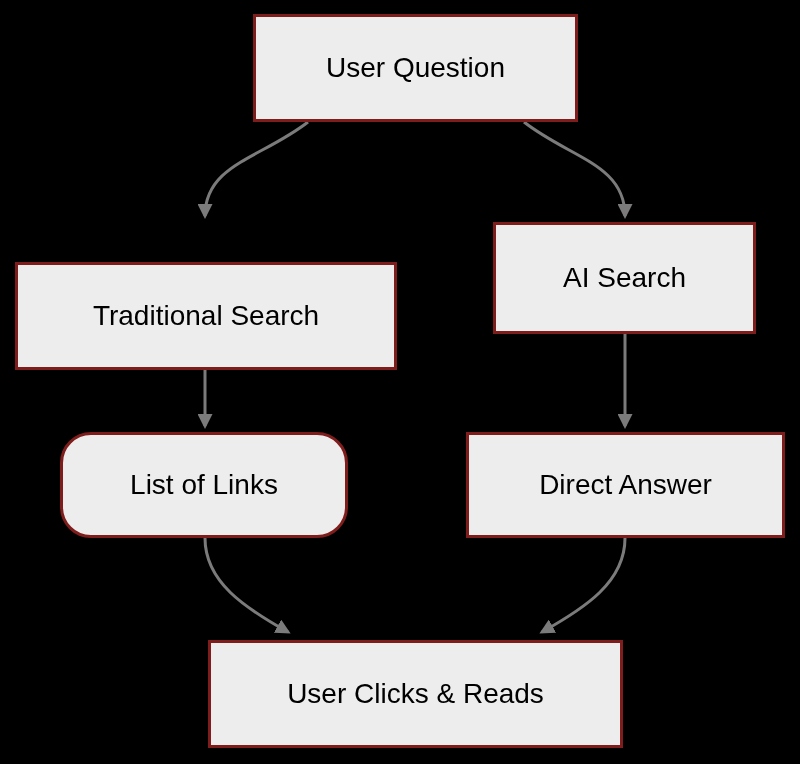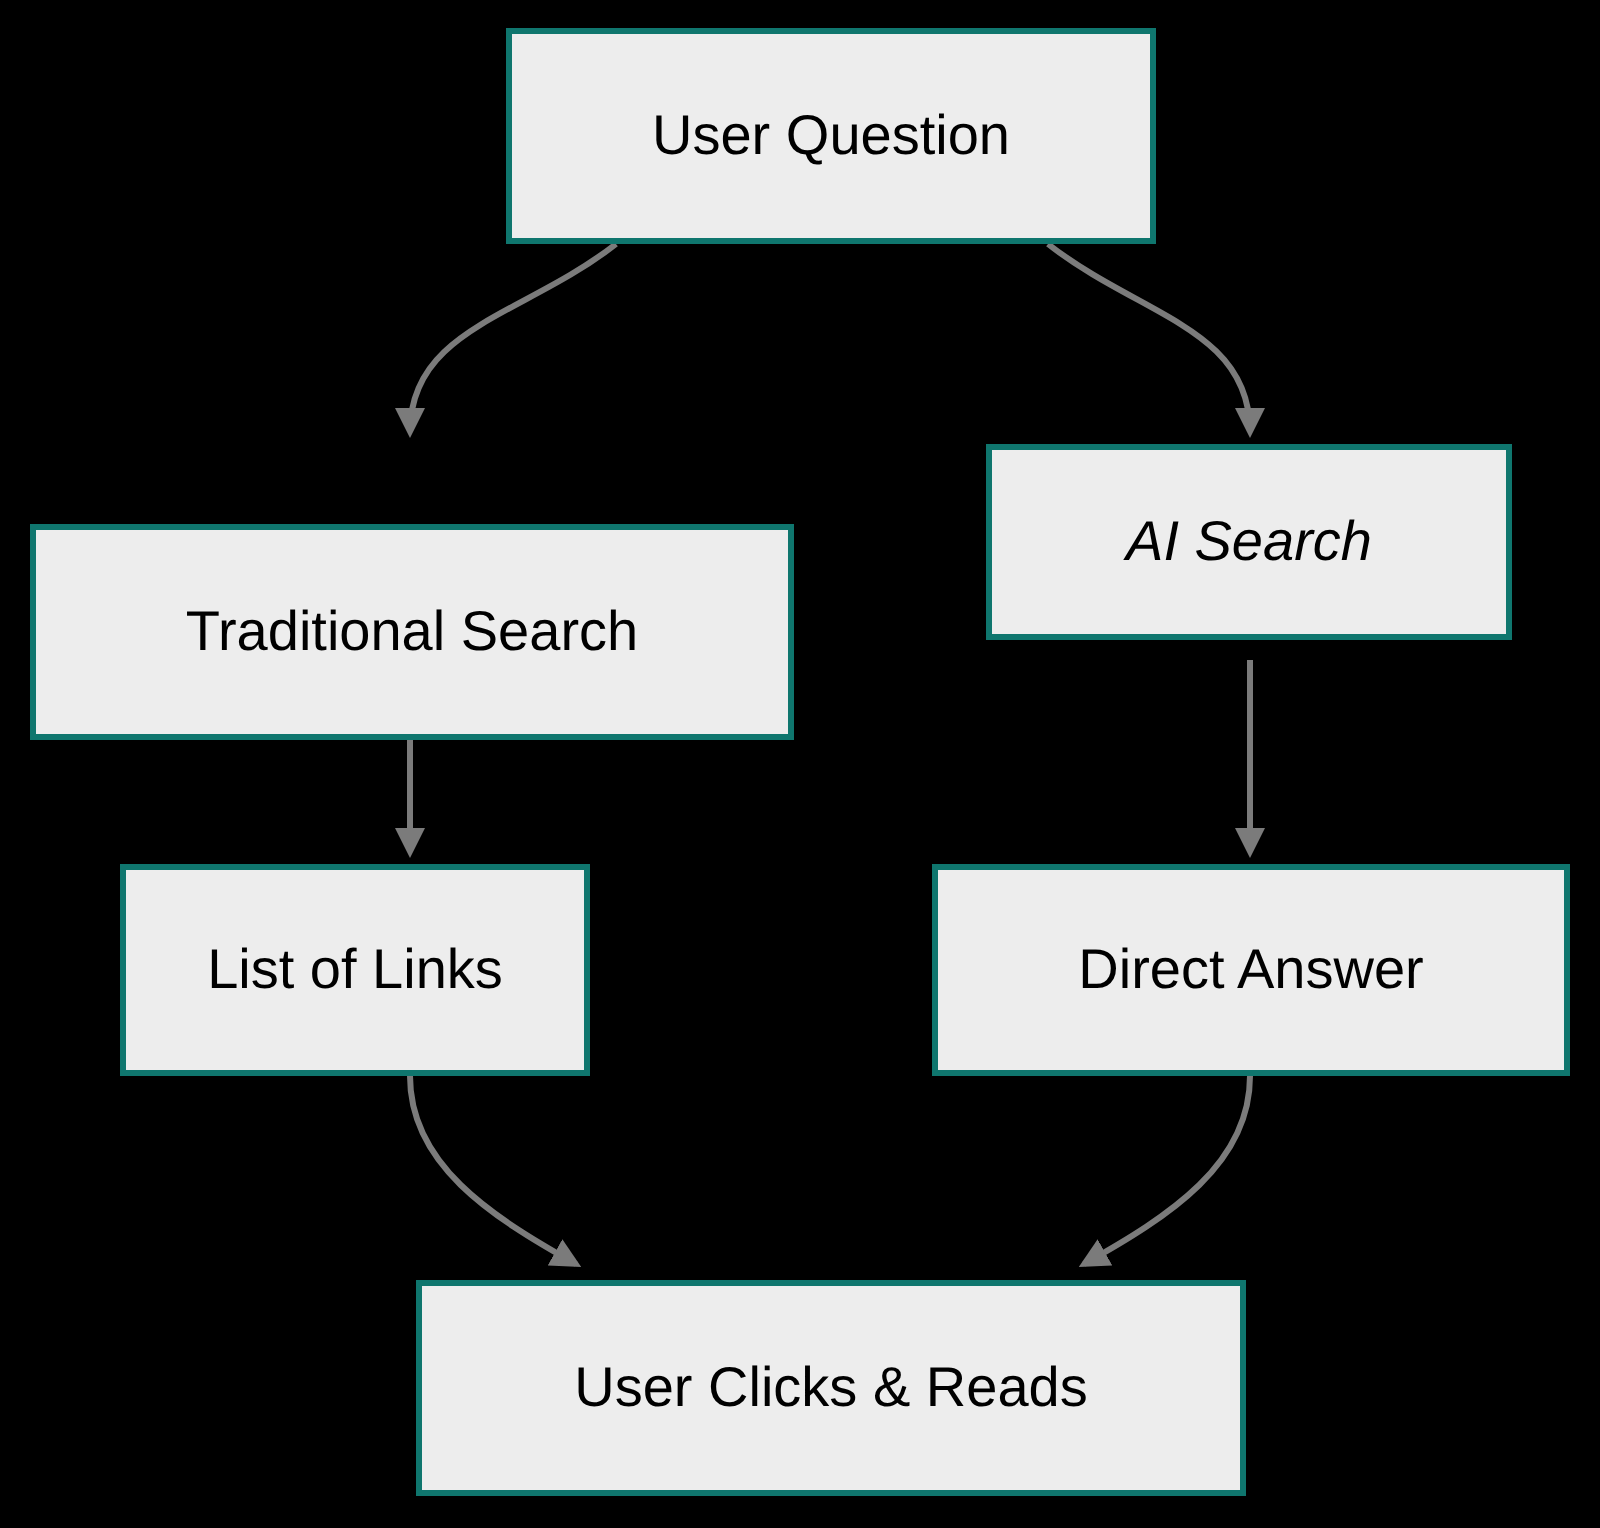--- a/index.html
+++ b/index.html
@@ -20,33 +20,33 @@
     left: 0;
     top: 0;
     width: 800px;
     height: 764px;
     pointer-events: none;
   }
   .node {
     position: absolute;
     box-sizing: border-box;
     background: #ededed;
-    border: 3px solid #0f766e;
+    border: 3px solid #7f1d1d;
     display: flex;
     align-items: center;
     justify-content: center;
     color: #000000;
     font-size: 28px;
     line-height: 1;
     white-space: nowrap;
   }
   .node-user-question     { left: 253px; top: 14px;  width: 325px; height: 108px; }
   .node-traditional-search{ left: 15px;  top: 222px; width: 382px; height: 108px; margin-top: 40px; }
-  .node-ai-search         { left: 493px; top: 222px; width: 263px; height: 98px; font-style: italic; }
-  .node-list-of-links     { left: 60px;  top: 432px; width: 235px; height: 106px; }
+  .node-ai-search         { left: 493px; top: 222px; width: 263px; height: 112px; }
+  .node-list-of-links     { left: 60px;  top: 432px; width: 288px; height: 106px; border-radius: 31px; }
   .node-direct-answer     { left: 466px; top: 432px; width: 319px; height: 106px; }
   .node-user-clicks-reads { left: 208px; top: 640px; width: 415px; height: 108px; }
   .edge {
     fill: none;
     stroke: #7b7b7b;
     stroke-width: 3;
   }
 </style>
 </head>
 <body>

